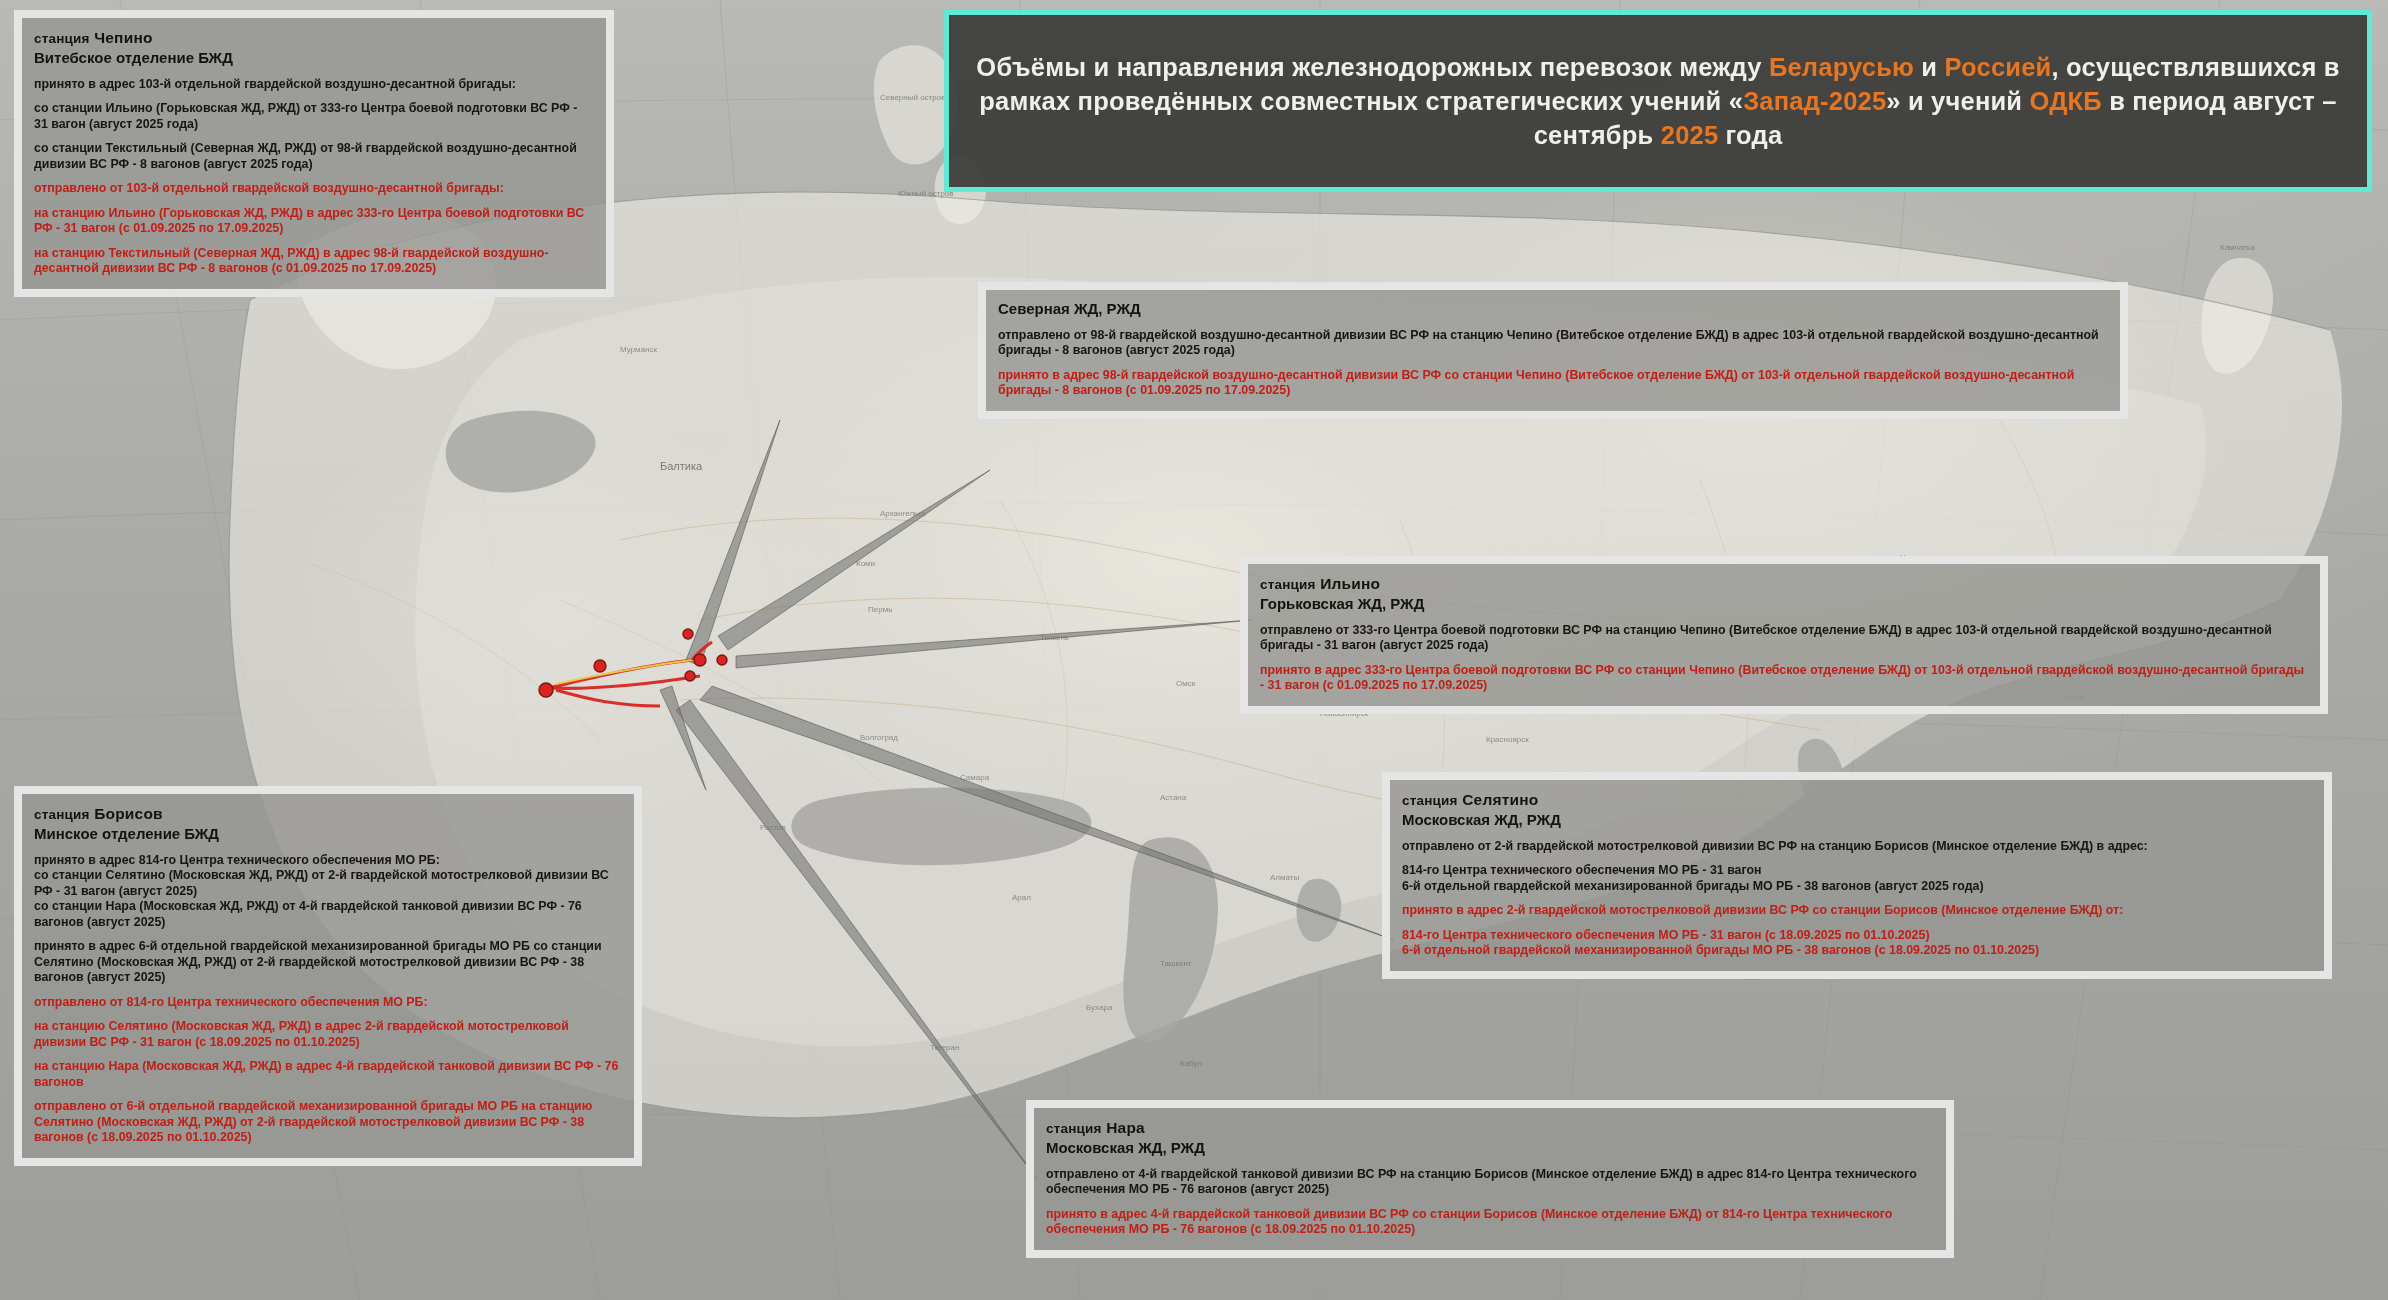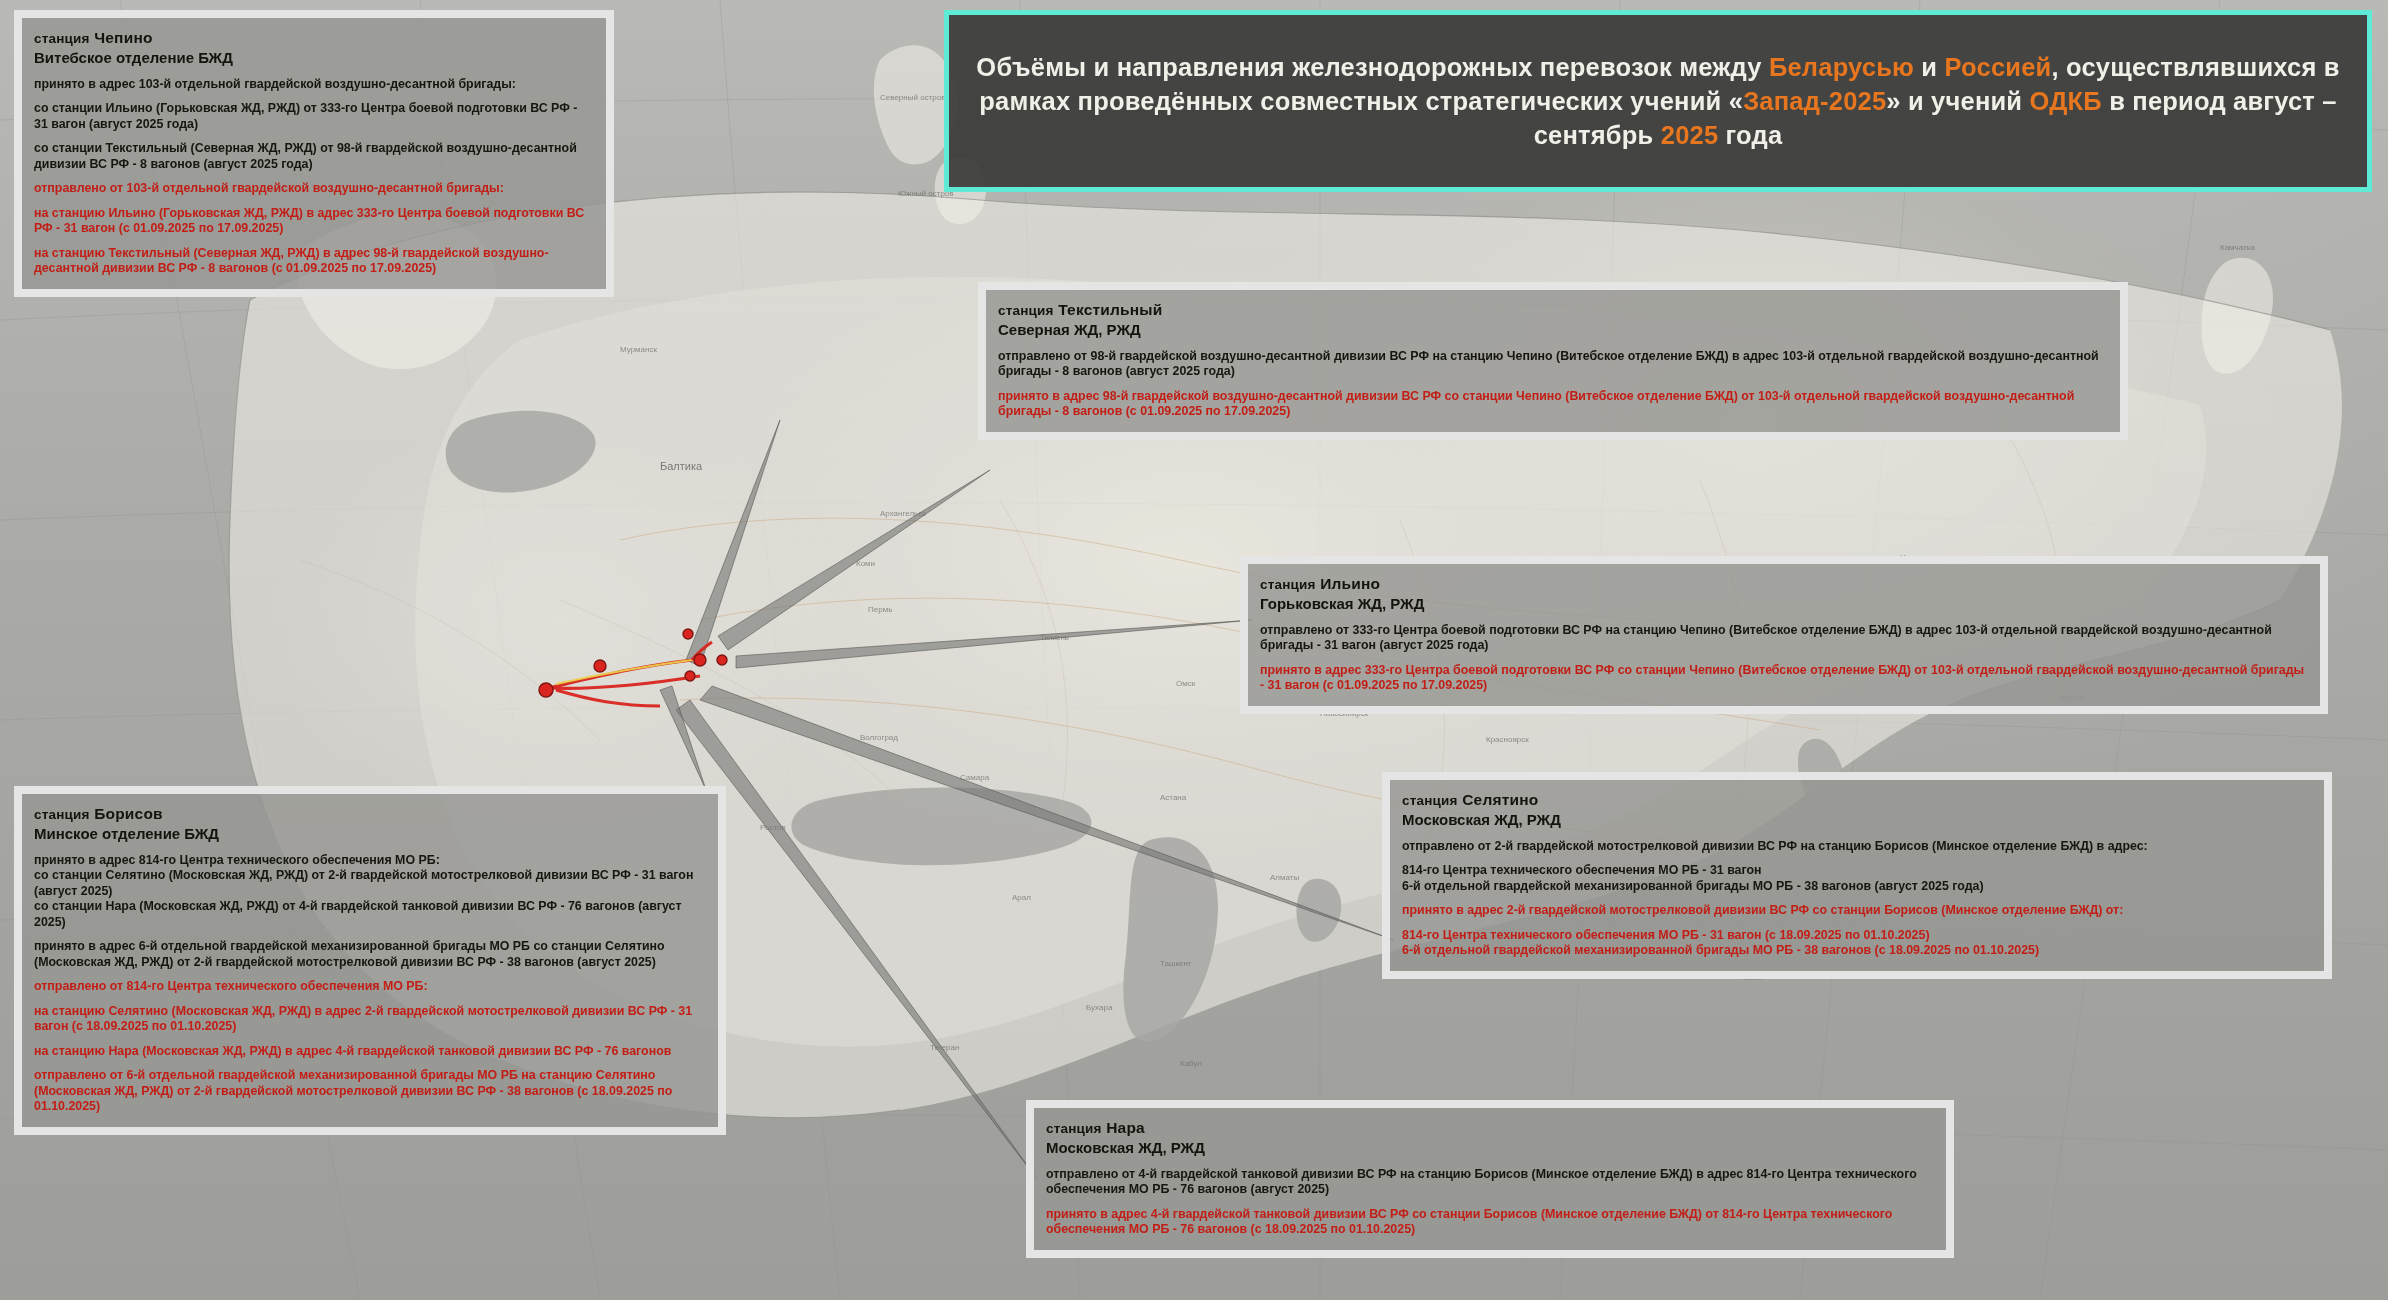--- a/index.html
+++ b/index.html
@@ -229,24 +229,20 @@
   <div class="st-sub">Витебское отделение БЖД</div>
   <div class="blk t-black">принято в адрес 103-й отдельной гвардейской воздушно-десантной бригады:</div>
   <div class="blk t-black">со станции Ильино (Горьковская ЖД, РЖД) от 333-го Центра боевой подготовки ВС РФ - 31 вагон (август 2025 года)</div>
   <div class="blk t-black">со станции Текстильный (Северная ЖД, РЖД) от 98-й гвардейской воздушно-десантной дивизии ВС РФ - 8 вагонов (август 2025 года)</div>
   <div class="blk t-red">отправлено от 103-й отдельной гвардейской воздушно-десантной бригады:</div>
   <div class="blk t-red">на станцию Ильино (Горьковская ЖД, РЖД) в адрес 333-го Центра боевой подготовки ВС РФ - 31 вагон (с 01.09.2025 по 17.09.2025)</div>
   <div class="blk t-red">на станцию Текстильный (Северная ЖД, РЖД) в адрес 98-й гвардейской воздушно-десантной дивизии ВС РФ - 8 вагонов (с 01.09.2025 по 17.09.2025)</div>
 </div>
 
 <div class="panel" id="panel-tekstilny" style="left:978px; top:282px; width:1150px;">
-  <div class="st-name">
-    <span class="sm">станция</span>
-    <span>Текстильный</span>
-  </div>
   <div class="st-sub">Северная ЖД, РЖД</div>
   <div class="blk t-black">отправлено от 98-й гвардейской воздушно-десантной дивизии ВС РФ на станцию Чепино (Витебское отделение БЖД) в адрес 103-й отдельной гвардейской воздушно-десантной бригады - 8 вагонов (август 2025 года)</div>
   <div class="blk t-red">принято в адрес 98-й гвардейской воздушно-десантной дивизии ВС РФ со станции Чепино (Витебское отделение БЖД) от 103-й отдельной гвардейской воздушно-десантной бригады - 8 вагонов (с 01.09.2025 по 17.09.2025)</div>
 </div>
 
 <div class="panel" id="panel-ilino" style="left:1240px; top:556px; width:1088px;">
   <div class="st-name">
     <span class="sm">станция</span>
     <span>Ильино</span>
   </div>
@@ -262,21 +258,21 @@
   </div>
   <div class="st-sub">Московская ЖД, РЖД</div>
   <div class="blk t-black">отправлено от 2-й гвардейской мотострелковой дивизии ВС РФ на станцию Борисов (Минское отделение БЖД) в адрес:</div>
   <div class="t-black">814-го Центра технического обеспечения МО РБ - 31 вагон</div>
   <div class="blk t-black">6-й отдельной гвардейской механизированной бригады МО РБ - 38 вагонов (август 2025 года)</div>
   <div class="blk t-red">принято в адрес 2-й гвардейской мотострелковой дивизии ВС РФ со станции Борисов (Минское отделение БЖД) от:</div>
   <div class="t-red">814-го Центра технического обеспечения МО РБ - 31 вагон (с 18.09.2025 по 01.10.2025)</div>
   <div class="blk t-red">6-й отдельной гвардейской механизированной бригады МО РБ - 38 вагонов (с 18.09.2025 по 01.10.2025)</div>
 </div>
 
-<div class="panel" id="panel-borisov" style="left:14px; top:786px; width:712px;">
+<div class="panel" id="panel-borisov" style="left:14px; top:786px; width:628px;">
   <div class="st-name">
     <span class="sm">станция</span>
     <span>Борисов</span>
   </div>
   <div class="st-sub">Минское отделение БЖД</div>
   <div class="t-black">принято в адрес 814-го Центра технического обеспечения МО РБ:</div>
   <div class="t-black">со станции Селятино (Московская ЖД, РЖД) от 2-й гвардейской мотострелковой дивизии ВС РФ - 31 вагон (август 2025)</div>
   <div class="blk t-black">со станции Нара (Московская ЖД, РЖД) от 4-й гвардейской танковой дивизии ВС РФ - 76 вагонов (август 2025)</div>
   <div class="blk t-black">принято в адрес 6-й отдельной гвардейской механизированной бригады МО РБ со станции Селятино (Московская ЖД, РЖД) от 2-й гвардейской мотострелковой дивизии ВС РФ - 38 вагонов (август 2025)</div>
   <div class="blk t-red">отправлено от 814-го Центра технического обеспечения МО РБ:</div>

